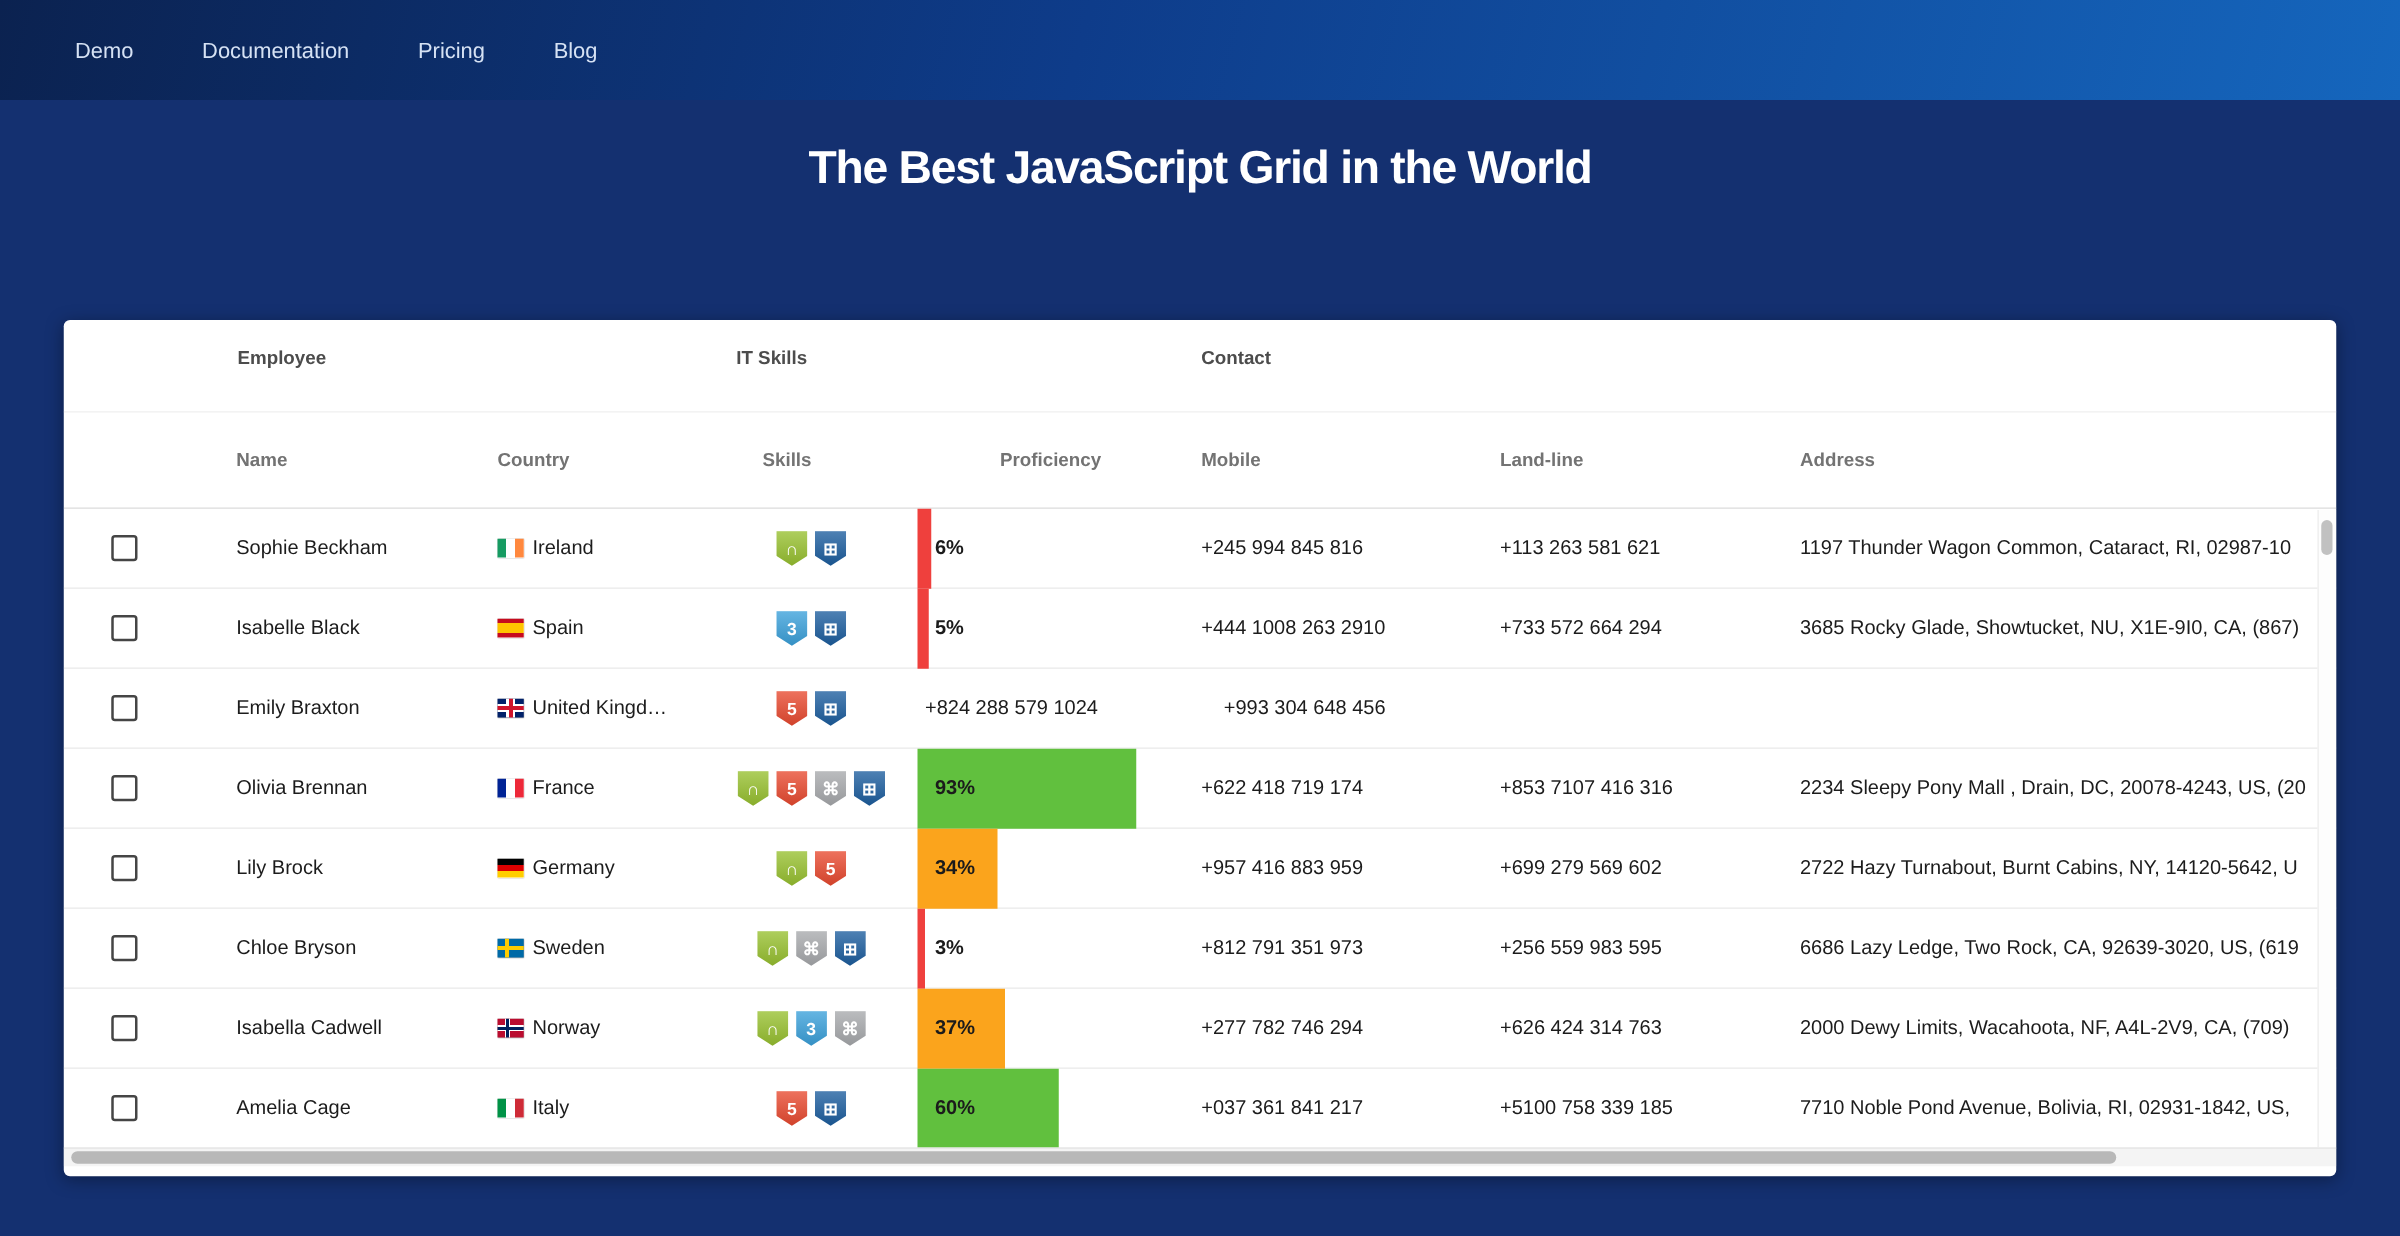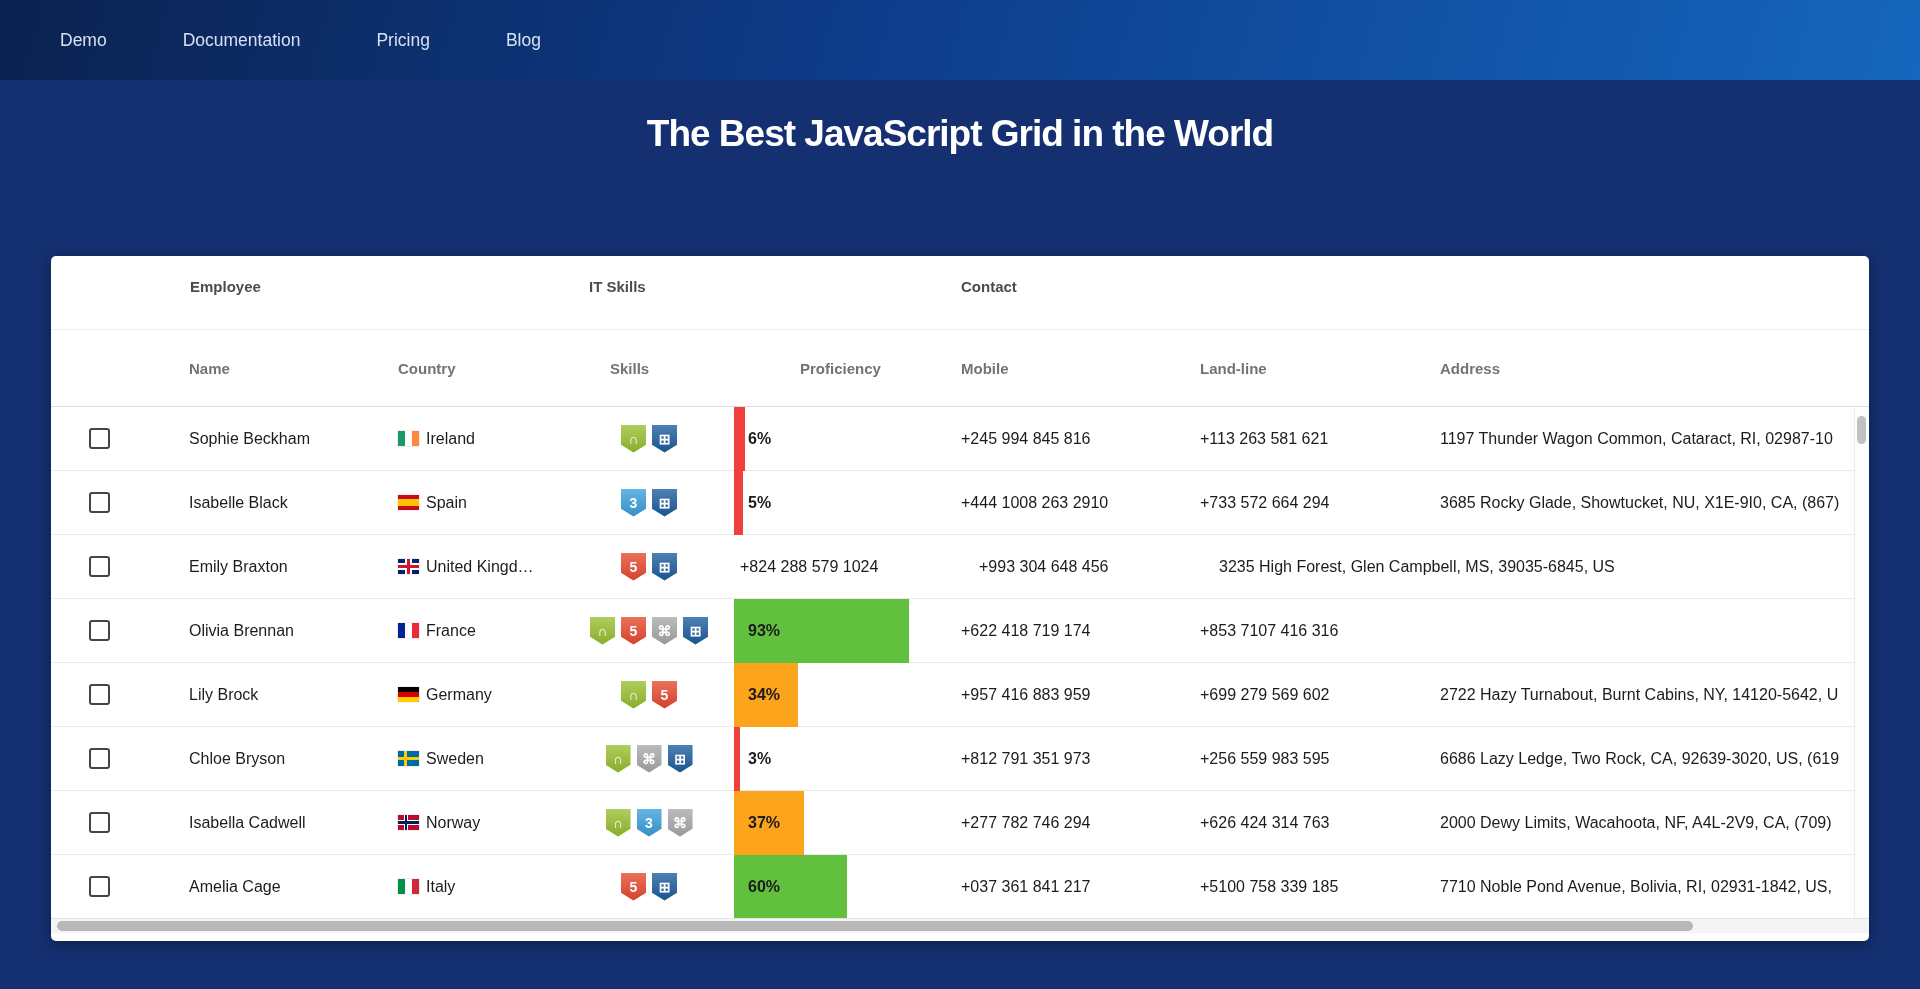--- a/index.html
+++ b/index.html
@@ -14,21 +14,21 @@
   .logo { display:flex; align-items:center; gap:7px; cursor:pointer; }
   .logo-hex { width:56px; height:62px; position:relative;
     background:linear-gradient(160deg,#f23c40 0%,#d61a24 70%);
     clip-path:polygon(26% 3%, 74% 3%, 99% 50%, 74% 97%, 26% 97%, 1% 50%);
     display:flex; align-items:center; justify-content:center; }
   .logo-hex .ag { color:#fff; font-weight:bold; font-size:29px; letter-spacing:-1px; position:relative; z-index:2; }
   .logo-hex::after { content:""; position:absolute; left:6px; right:6px; top:55%; height:3px; background:#fff; z-index:1; }
   .logo-grid { color:#fff; font-weight:bold; font-size:31px; letter-spacing:-1px; position:relative; }
   .logo-grid::after { content:""; position:absolute; width:6px; height:6px; border-radius:50%;
     background:#e02128; top:3px; right:13px; }
-  .nav-links { display:flex; align-items:flex-start; gap:76px; }
+  .nav-links { display:flex; align-items:flex-start; gap:55px; }
   .nav-links a { color:#d6e2f4; font-size:17.5px; text-decoration:none; cursor:pointer; }
 
   
   .hero-title { position:absolute; left:0; top:113px; width:1920px; text-align:center;
     color:#ffffff; font-size:37px; font-weight:bold; letter-spacing:-1px; }
 
   
   .card { position:absolute; left:51px; top:256px; width:1818px; height:685px;
     background:#fff; border-radius:5px; overflow:hidden;
     box-shadow:0 3px 14px rgba(0,0,0,.35); }
@@ -199,21 +199,20 @@
         <span class="flag flag-uk"></span>
         <span>United Kingd…</span>
       </span>
     </div>
     <div class="skills-wrap">
           <span class="skill-icon skill-html5">5</span>
           <span class="skill-icon skill-windows">⊞</span>
         </div>
     <div class="cell col-mobile">+824 288 579 1024</div>
     <div class="cell col-landline">+993 304 648 456</div>
-    <div class="cell col-address">3235 High Forest, Glen Campbell, MS, 39035-6845, US</div>
   </div>
 
   <div class="grid-row">
     <div class="cb-wrap">
       <div class="checkbox"></div>
     </div>
     <div class="cell col-name">Olivia Brennan</div>
     <div class="cell col-country">
       <span class="country-wrap">
         <span class="flag flag-france"></span>
@@ -225,20 +224,21 @@
           <span class="skill-icon skill-html5">5</span>
           <span class="skill-icon skill-mac">⌘</span>
           <span class="skill-icon skill-windows">⊞</span>
         </div>
     <div class="cell cell-prof">
       <div class="prof-bar" style="width: 174.84px; background: rgb(97, 192, 62);"></div>
       <span class="prof-pct">93%</span>
     </div>
     <div class="cell col-mobile">+622 418 719 174</div>
     <div class="cell col-landline">+853 7107 416 316</div>
+    <div class="cell col-address">2234 Sleepy Pony Mall , Drain, DC, 20078-4243, US, (20</div>
   </div>
 
   <div class="grid-row">
     <div class="cb-wrap">
       <div class="checkbox"></div>
     </div>
     <div class="cell col-name">Lily Brock</div>
     <div class="cell col-country">
       <span class="country-wrap">
         <span class="flag flag-germany"></span>

